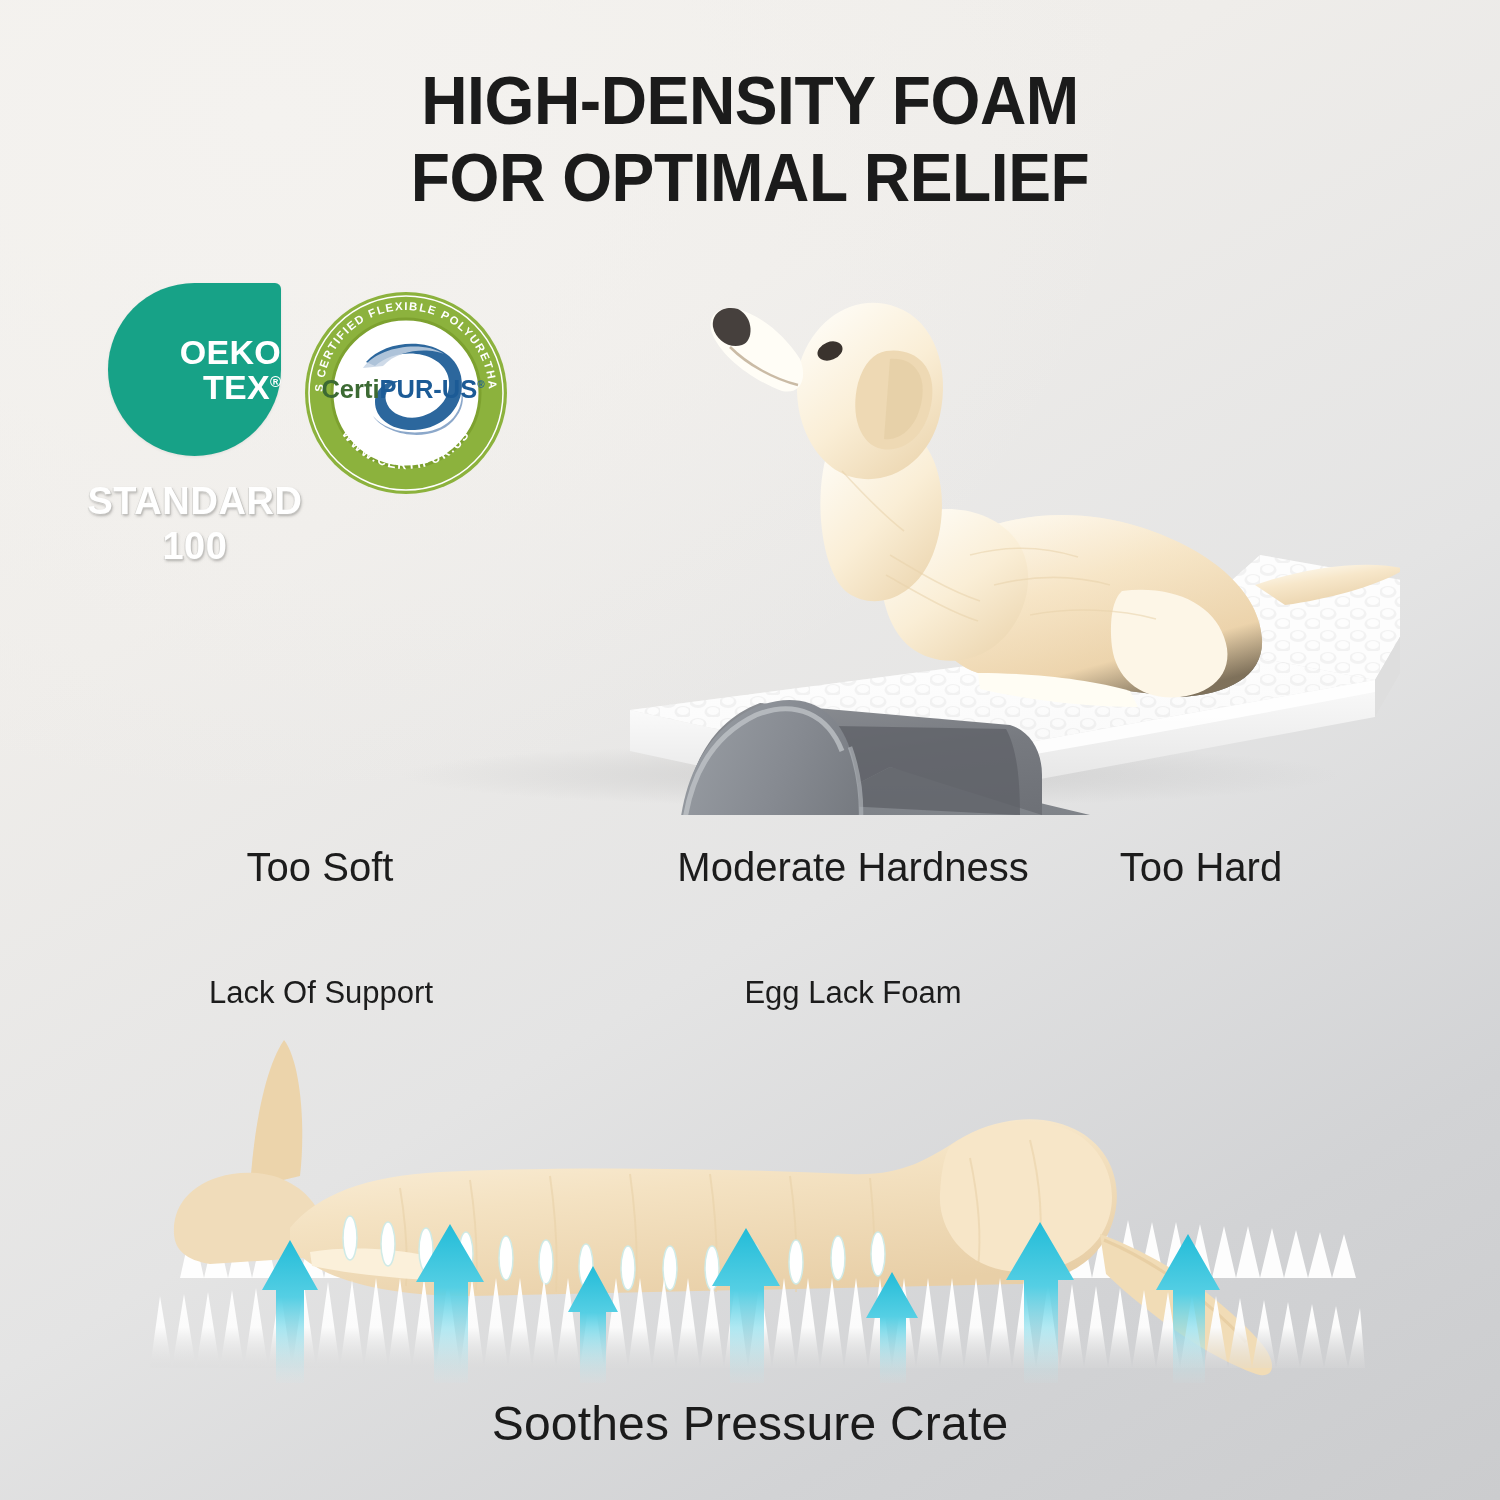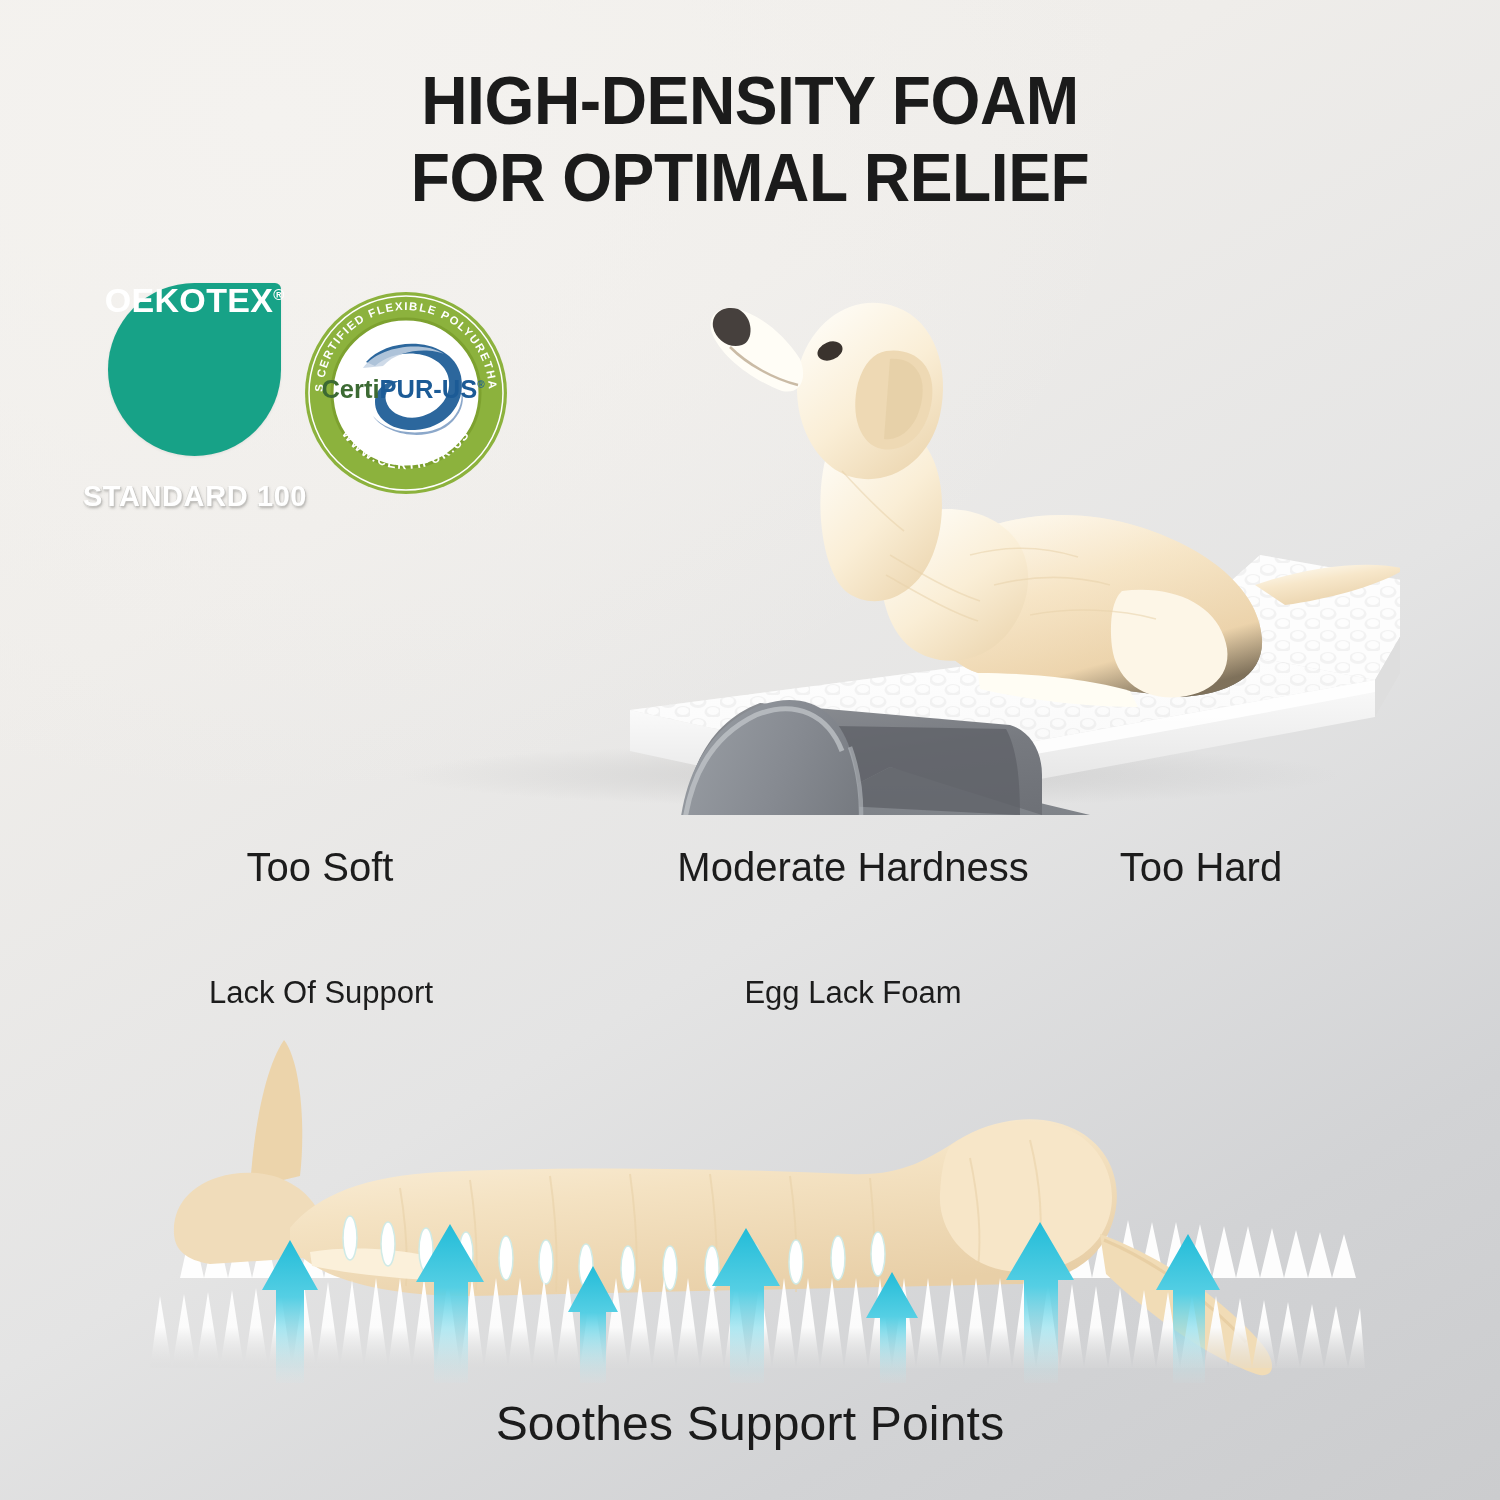--- a/index.html
+++ b/index.html
@@ -32,38 +32,38 @@
   }
   .headline .l2 { display:block; }
 
   
   .oeko-wrap { position:absolute; left:108px; top:283px; width:180px; }
   .oeko-drop {
     position:relative;
     width:173px; height:173px;
     background:#17a287;
     border-radius:50% 6px 50% 50%;
-    display:flex; flex-direction:row;
-    align-items:flex-start; justify-content:center;
+    display:flex; flex-direction:column;
+    align-items:flex-end; justify-content:center;
     box-shadow:0 1px 3px rgba(0,0,0,0.07);
   }
   .oeko-l1, .oeko-l2 {
     color:#ffffff; font-weight:700;
     font-size:34px; line-height:1.02;
     letter-spacing:0.3px;
   }
   .oeko-l2 { position:relative; }
   .oeko-reg {
     font-size:15px; vertical-align:super;
     font-weight:700; letter-spacing:0;
   }
   .oeko-std {
     margin-top:23px; width:238px; margin-left:-32px;
     text-align:center;
-    font-weight:700; font-size:29px; line-height:1.18;
+    font-weight:700; font-size:38px; line-height:1.18;
     color:#ffffff; letter-spacing:0.6px;
     text-shadow:
       1px 1px 0 #c3c2bf, -1px 1px 0 #d9d8d5,
       1px 2px 3px rgba(120,118,114,0.55);
   }
 
   
   .certipur {
     position:absolute; left:303px; top:290px;
     width:206px; height:206px;
@@ -451,15 +451,15 @@
         <path d="M300 196 L334 254 L318 254 L318 355 L284 355 L284 254 L266 254 Z"></path>
         <path d="M443 238 L468 284 L456 284 L456 355 L430 355 L430 284 L418 284 Z"></path>
         <path d="M596 200 L630 258 L614 258 L614 355 L580 355 L580 258 L562 258 Z"></path>
         <path d="M742 244 L768 290 L756 290 L756 355 L730 355 L730 290 L716 290 Z"></path>
         <path d="M890 194 L924 252 L908 252 L908 355 L874 355 L874 252 L856 252 Z"></path>
         <path d="M1038 206 L1070 262 L1055 262 L1055 355 L1023 355 L1023 262 L1006 262 Z"></path>
       </g>
     </svg>
   </div>
 
-  <div class="caption">Soothes Support Points</div>
+  <div class="caption">Soothes Pressure Crate</div>
 
 </div>
 
 </body></html>

